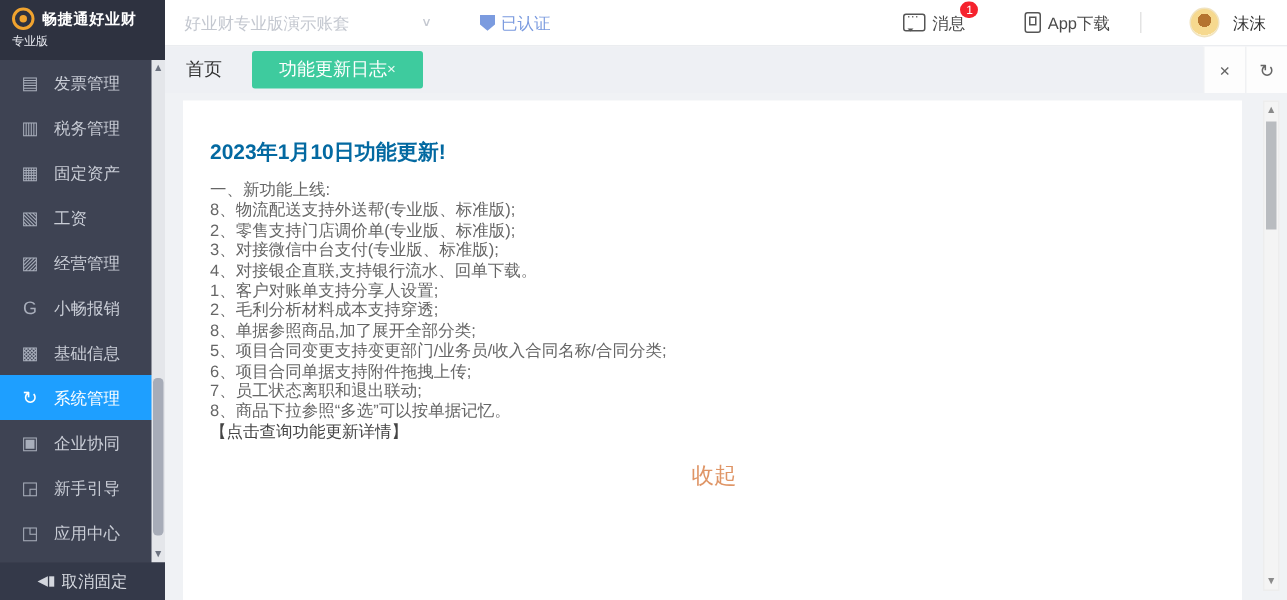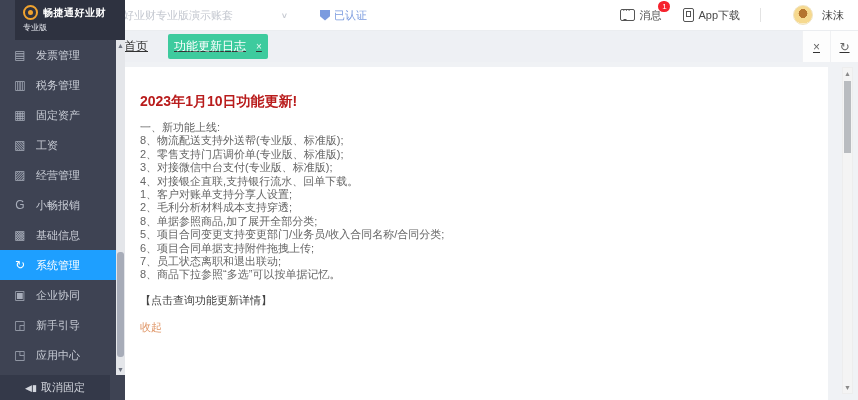--- a/index.html
+++ b/index.html
@@ -2,21 +2,21 @@
 <html><head>
 <meta charset="utf-8">
 <style>
   html,body{margin:0;padding:0;}
   body{
     width:858px;height:400px;position:relative;overflow:hidden;
     font-family:"Liberation Sans","DejaVu Sans",sans-serif;
     background:#f0f2f5;font-size:12px;color:#333;
   }
   
-  .sidebar{position:absolute;left:0;top:0;width:110px;height:400px;background:#3e4353;color:#c9cdd6;z-index:3;padding-left:15px;}
+  .sidebar{position:absolute;left:0;top:0;width:110px;height:400px;background:#3e4353;color:#c9cdd6;z-index:3;}
   .logo-area{height:40px;background:#2e3240;position:relative;padding:5px 0 0 8px;box-sizing:border-box;}
   .logo-row{display:flex;align-items:center;gap:5px;}
   .logo-mark{width:15px;height:15px;border:2px solid #f0a32f;border-radius:50%;box-sizing:border-box;position:relative;flex:0 0 auto;}
   .logo-mark::after{content:"";position:absolute;left:3px;top:3px;width:5px;height:5px;background:#f0a32f;border-radius:50%;}
   .logo-title{font-size:10px;color:#fff;font-weight:bold;letter-spacing:.5px;white-space:nowrap;}
   .logo-sub{font-size:8px;color:#e8eaf0;margin-top:2px;}
   .nav{position:absolute;top:40px;bottom:25px;left:0;right:0;overflow:hidden;}
   .nav-item{height:30px;display:flex;align-items:center;padding-left:13px;gap:9px;font-size:11px;cursor:pointer;color:#c9cdd6;}
   .nav-item .nav-icon{width:14px;font-size:12px;color:#a8aebb;text-align:center;line-height:14px;}
   .nav-item.active{background:#1e9fff;color:#fff;}
@@ -28,44 +28,44 @@
   .sb-scroll .arrow{position:absolute;left:0;width:9px;font-size:7px;color:#6d7380;text-align:center;line-height:9px;}
   .sb-scroll .thumb{position:absolute;left:1px;width:7px;background:#a7acb8;border-radius:3px;}
   
   .header{position:absolute;left:110px;top:0;width:748px;height:31px;background:#fff;border-bottom:1px solid #ebedf0;display:flex;align-items:center;box-sizing:border-box;z-index:2;}
   .account{display:flex;align-items:center;justify-content:space-between;width:165px;margin-left:13px;color:#c4c8d0;font-size:11px;cursor:pointer;}
   .chevron{font-size:10px;color:#c4c8d0;transform:scaleY(.8);}
   .verified{display:flex;align-items:center;gap:4px;margin-left:32px;color:#7b9bdf;font-size:11px;cursor:pointer;}
   .shield{width:10px;height:11px;background:#7b9bdf;clip-path:polygon(0 0,100% 0,100% 62%,50% 100%,0 62%);display:inline-block;}
   .header-right{margin-left:auto;display:flex;align-items:center;padding-right:14px;font-size:11px;color:#4a4a4a;}
   .h-item{display:flex;align-items:center;gap:4px;cursor:pointer;position:relative;}
-  .h-item + .h-item{margin-left:22px;}
+  .h-item + .h-item{margin-left:40px;}
   .bubble-icon{width:13px;height:10px;border:1px solid #555;border-radius:2px;position:relative;display:inline-block;}
   .bubble-icon::before{content:"···";position:absolute;left:1px;top:-4px;font-size:8px;letter-spacing:0;color:#555;}
   .bubble-icon::after{content:"";position:absolute;left:2px;bottom:-3px;border:2px solid transparent;border-top-color:#555;}
   .badge{position:absolute;top:-7px;right:-9px;min-width:6px;height:11px;line-height:11px;padding:0 3px;background:#f5222d;color:#fff;border-radius:7px;font-size:8px;text-align:center;}
   .app-icon{width:9px;height:12px;border:1px solid #555;border-radius:2px;position:relative;display:inline-block;}
   .app-icon::after{content:"";position:absolute;left:2px;top:2px;width:3px;height:4px;border:1px solid #555;}
   .h-divider{width:1px;height:14px;background:#e3e3e3;margin:0 16px 0 20px;}
   .avatar{width:20px;height:20px;border-radius:50%;background:radial-gradient(circle at 50% 42%,#b5742f 0 32%,#f6d98f 33% 70%,#fcefc9 71%);border:1px solid #f0e3c0;box-sizing:border-box;}
   .username{margin-left:5px;color:#333;}
   
-  .tabstrip{position:absolute;left:110px;top:31px;width:748px;height:31px;background:#eef0f4;display:flex;align-items:center;z-index:2;text-decoration:underline;}
+  .tabstrip{position:absolute;left:110px;top:31px;width:748px;height:31px;background:#eef0f4;display:flex;align-items:center;z-index:2;}
   .tab-home{padding:0 12px 0 14px;font-size:12px;color:#333;cursor:pointer;}
-  .tab-active{height:25px;display:flex;align-items:center;gap:10px;padding:0 6px;background:#3ecb9e;color:#fff;border-radius:2px;font-size:12px;margin-left:8px;cursor:pointer;}
+  .tab-active{height:25px;display:flex;align-items:center;gap:0;padding:0 18px;background:#3ecb9e;color:#fff;border-radius:2px;font-size:12px;margin-left:8px;cursor:pointer;}
   .tab-close{font-size:10px;color:#e9fbf4;cursor:pointer;}
   .strip-buttons{margin-left:auto;display:flex;height:31px;}
   .strip-btn{width:27px;height:31px;background:#fdfdfd;border-left:1px solid #f0f1f3;display:flex;align-items:center;justify-content:center;color:#666;font-size:12px;cursor:pointer;}
   
   .content{position:absolute;left:110px;top:62px;width:748px;height:338px;background:#f0f2f5;}
   .card{position:absolute;left:12px;top:5px;width:706px;bottom:0;background:#fff;overflow:hidden;padding:26px 16px 0 18px;box-sizing:border-box;}
-  .log-title{font-size:14px;font-weight:bold;color:#b91c1c;margin:0 0 10px 0;}
+  .log-title{font-size:14px;font-weight:bold;color:#0369a1;margin:0 0 10px 0;}
   .log-line{font-size:11px;color:#666;line-height:13.4px;white-space:nowrap;}
-  .log-link{font-size:11px;color:#444;line-height:13.4px;cursor:pointer;margin-top:12px;}
-  .log-collapse{font-size:11px;color:#df9566;margin:13px 0 29px 0;cursor:pointer;}
+  .log-link{font-size:11px;color:#444;line-height:13.4px;cursor:pointer;}
+  .log-collapse{font-size:15px;color:#df9566;margin:13px 0 29px 0;cursor:pointer;text-align:center;}
   .log-entry:last-child .log-title{margin-top:0;}
   
   .ct-scroll{position:absolute;right:5px;top:5px;width:9px;bottom:6px;background:#f4f4f4;border:1px solid #ededed;}
   .ct-scroll .arrow{position:absolute;left:0;width:9px;font-size:7px;color:#8a8a8a;text-align:center;line-height:9px;}
   .ct-scroll .thumb{position:absolute;left:1px;width:7px;background:#b9bcc0;}
 </style>
 </head>
 <body>
 
 <div class="sidebar">

